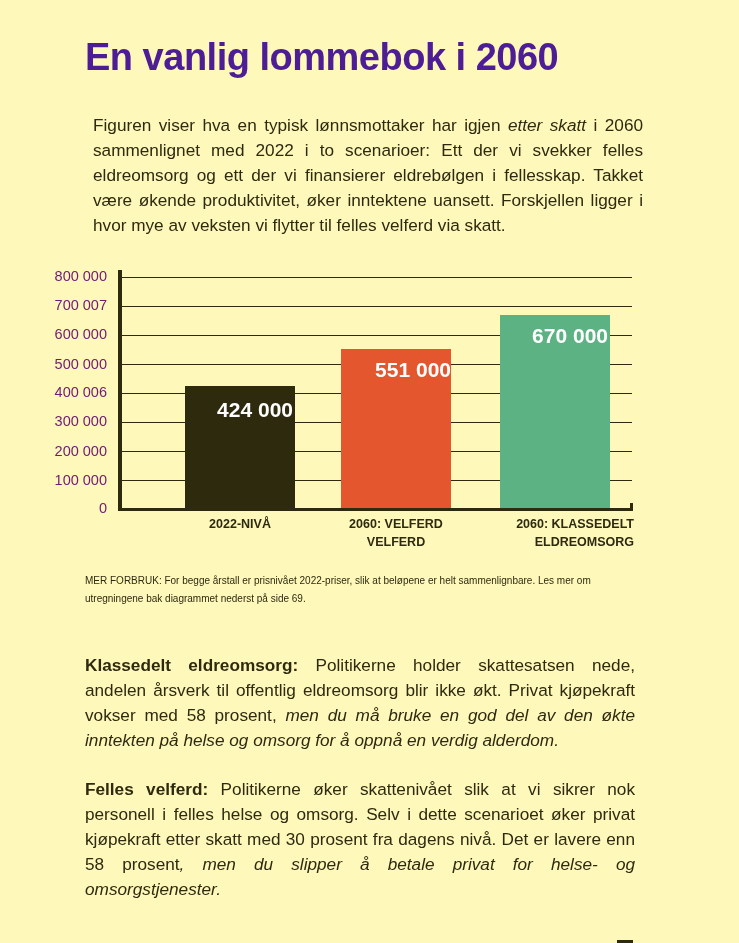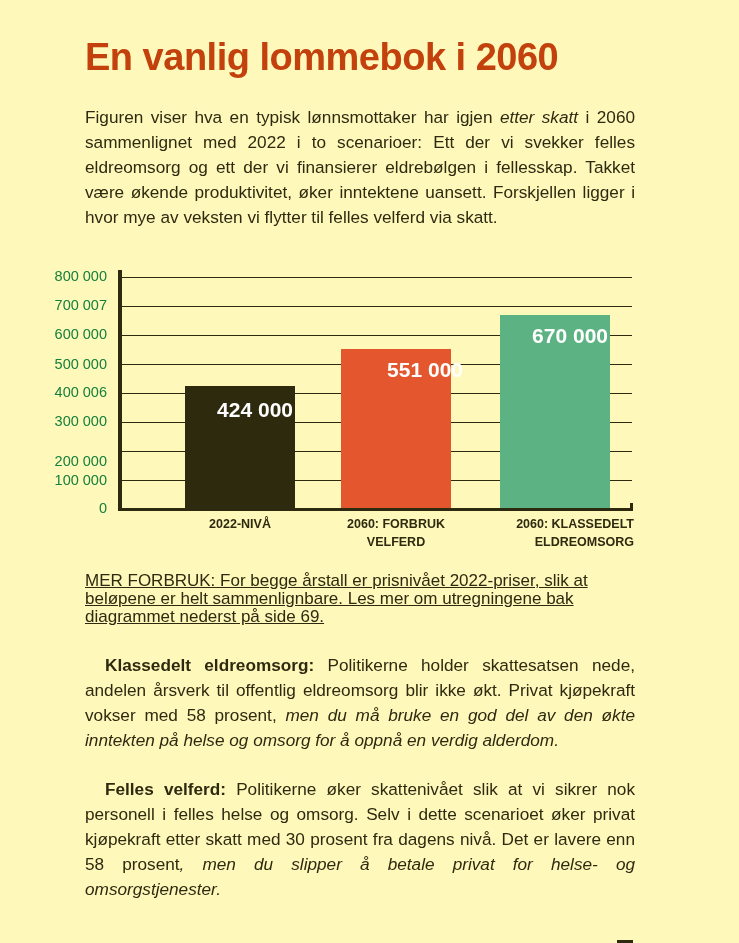--- a/index.html
+++ b/index.html
@@ -6,33 +6,33 @@
   body {
     width: 739px; height: 943px; overflow: hidden;
     background: #fff8bb;
     color: #2e2a10;
     font-family: "Liberation Sans", sans-serif;
     position: relative;
   }
   .title {
     position: absolute; left: 85px; top: 36px;
     font-size: 38px; font-weight: bold; letter-spacing: -0.5px;
-    color: #c2410c; margin: 0;
+    color: #4c1d95; margin: 0;
   }
   .intro {
     position: absolute; left: 85px; top: 105px; width: 550px;
     font-size: 17.2px; line-height: 25px; text-align: justify;
-    margin: 0;
+    margin: 8px;
   }
   .chart {
     position: absolute; left: 0; top: 262px; width: 739px; height: 300px;
   }
   .ytick {
     position: absolute; left: 30px; width: 77px; text-align: right;
-    font-size: 14.5px; color: #15803d;
+    font-size: 14.5px; color: #701a75;
   }
   .grid {
     position: absolute; left: 120px; width: 512px; height: 1.3px; background: #2e2a10;
   }
   .axis-y {
     position: absolute; left: 118px; top: 8px; width: 4px; height: 241px; background: #2e2a10;
   }
   .axis-x {
     position: absolute; left: 118px; top: 246px; width: 515px; height: 3px; background: #2e2a10;
   }
@@ -49,78 +49,78 @@
   .bar-pct {
     position: absolute; width: 110px; text-align: center;
     font-size: 24px; font-weight: bold; color: #2e2a10;
   }
   .xlabel {
     position: absolute; width: 160px; text-align: center;
     font-size: 12.5px; font-weight: bold; line-height: 18px; color: #2e2a10;
   }
   .caption {
     position: absolute; left: 85px; top: 572px; width: 550px;
-    font-size: 17px; line-height: 18px; margin: 0; text-decoration: underline;
+    font-size: 10px; line-height: 18px; margin: 0;
   }
   .para {
     position: absolute; left: 85px; width: 550px;
     font-size: 17.2px; line-height: 25px; text-align: justify; margin: 0;
   }
-  .para b { font-weight: bold; margin-left: 20px; }
+  .para b { font-weight: bold; }
   .para i { font-style: italic; }
   .page-num-sliver {
     position: absolute; left: 617px; top: 940px; width: 16px; height: 3px; background: #2e2a10;
   }
 </style>
 </head>
 <body>
 
 <h1 class="title">En vanlig lommebok i 2060</h1>
 
 <p class="intro"><span>Figuren viser hva en typisk lønnsmottaker har igjen </span><i>etter skatt</i><span> i 2060 sammenlignet med 2022 i to scenarioer: Ett der vi svekker felles eldreomsorg og ett der vi finansierer eldrebølgen i felles­skap. Takket være økende produktivitet, øker inntektene uansett. Forskjellen ligger i hvor mye av veksten vi flytter til felles velferd via skatt.</span></p>
 
 <div class="chart">
 
   <div class="ytick" style="top:238px">0</div>
   <div class="ytick" style="top:210px">100 000</div>
-  <div class="ytick" style="top:191px">200 000</div>
+  <div class="ytick" style="top:181px">200 000</div>
   <div class="ytick" style="top:151px">300 000</div>
   <div class="ytick" style="top:122px">400 006</div>
   <div class="ytick" style="top:94px">500 000</div>
   <div class="ytick" style="top:64px">600 000</div>
   <div class="ytick" style="top:35px">700 007</div>
   <div class="ytick" style="top:6px">800 000</div>
 
   <div class="grid" style="top:218px"></div>
   <div class="grid" style="top:189px"></div>
   <div class="grid" style="top:160px"></div>
   <div class="grid" style="top:131px"></div>
   <div class="grid" style="top:102px"></div>
   <div class="grid" style="top:73px"></div>
   <div class="grid" style="top:44px"></div>
   <div class="grid" style="top:15px"></div>
 
   <div class="bar" style="left:185px; top:124px; height:123px; background:#2e2a0e;"></div>
   <div class="bar-value" style="left:183px; top:136px;">424 000</div>
 
   <div class="bar" style="left:341px; top:87px; height:160px; background:#e4572e;"></div>
-  <div class="bar-value" style="left:341px; top:96px;margin-left:12px;">551 000</div>
+  <div class="bar-value" style="left:341px; top:96px;">551 000</div>
 
   <div class="bar" style="left:500px; top:53px; height:194px; background:#5db283;"></div>
   <div class="bar-value" style="left:498px; top:62px;">670 000</div>
 
   <div class="axis-y"></div>
   <div class="axis-x"></div>
   <div class="axis-x-end"></div>
 
   <div class="xlabel" style="left:160px; top:253px;">
     <div>2022-NIVÅ</div>
   </div>
   <div class="xlabel" style="left:316px; top:253px;">
-    <div>2060: FORBRUK</div>
+    <div>2060: VELFERD</div>
     <div>VELFERD</div>
   </div>
   <div class="xlabel" style="left:474px; top:253px;text-align:right;">
     <div>2060: KLASSEDELT</div>
     <div>ELDREOMSORG</div>
   </div>
 </div>
 
 <p class="caption">MER FORBRUK: For begge årstall er prisnivået 2022-priser, slik at beløpene er helt sammenlignbare. Les mer om utregningene bak diagrammet nederst på side 69.</p>
 

